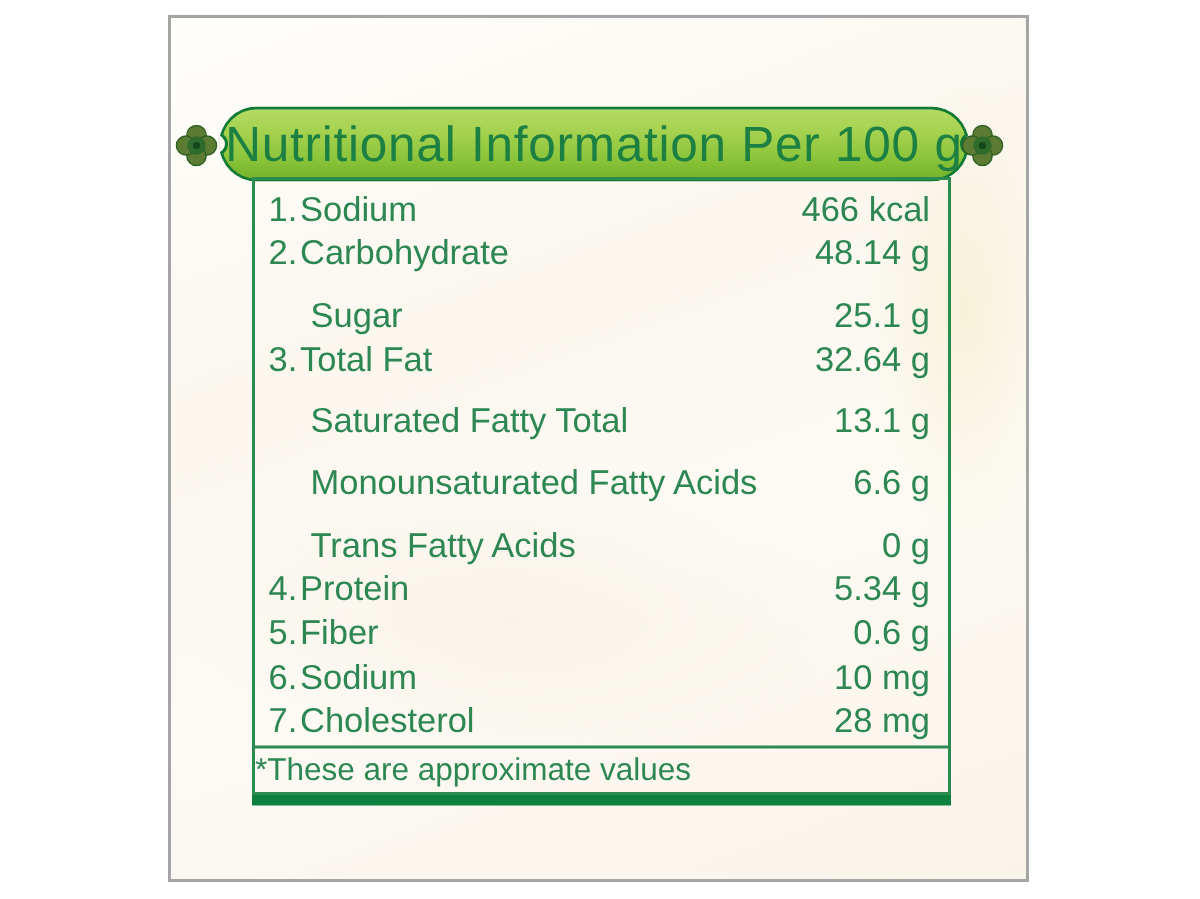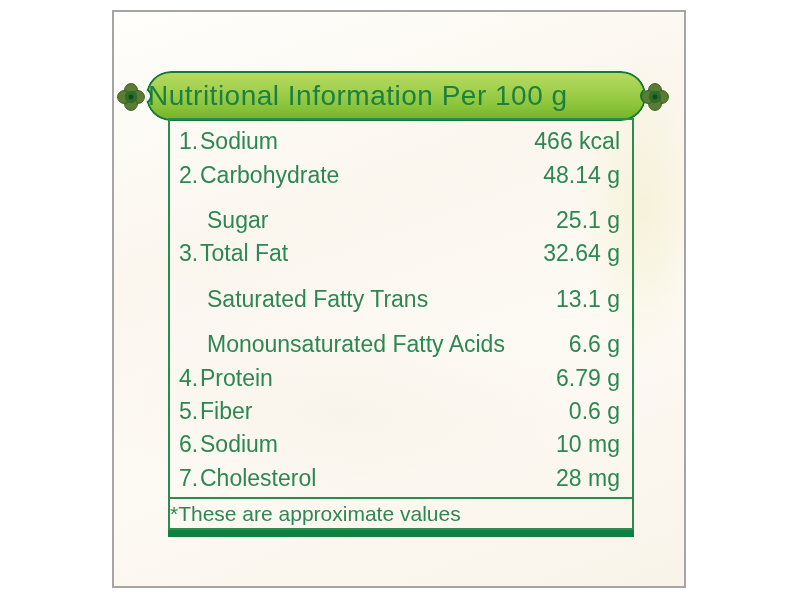--- a/index.html
+++ b/index.html
@@ -19,22 +19,22 @@
 
   
   .banner-wrap {
     position:absolute; left:32px; top:59px; width:500px; height:50px;
     border-radius:25px; overflow:hidden;
   }
   .banner {
     width:100%; height:100%;
     border:2px solid #117a35; border-radius:25px;
     background:linear-gradient(180deg, #b4da62 0%, #a2d04c 38%, #8ac43a 72%, #74b32b 100%);
-    display:flex; align-items:center; justify-content:flex-start;
-    font-size:28px; font-weight:500; color:#1d8043; letter-spacing:0.5px;
+    display:flex; align-items:center; justify-content:center;
+    font-size:33px; font-weight:500; color:#1d8043; letter-spacing:0.5px;
   }
   .bite {
     position:absolute; width:16px; height:16px; border-radius:50%;
     background:#fcf9f2; border:2px solid #117a35; top:50%; transform:translateY(-50%);
   }
   .bite.left  { left:-10px; }
   .bite.right { right:-10px; }
 
   
   .ornament { position:absolute; width:28px; height:28px; top:71px; }
@@ -117,35 +117,39 @@
           <span class="value">25.1 g</span>
         </div>
 
         <div class="row">
           <span class="num">3.</span>
           <span class="label">Total Fat</span>
           <span class="value">32.64 g</span>
         </div>
 
         <div class="row indent">
-          <span class="label">Saturated Fatty Trans</span>
+          <span class="label">Saturated Fatty Total</span>
           <span class="value">13.1 g</span>
         </div>
 
         <div class="row indent">
           <span class="label">Monounsaturated Fatty Acids</span>
           <span class="value">6.6 g</span>
         </div>
 
 
+        <div class="row indent">
+          <span class="label">Trans Fatty Acids</span>
+          <span class="value">0 g</span>
+        </div>
 
         <div class="row">
           <span class="num">4.</span>
           <span class="label">Protein</span>
-          <span class="value">6.79 g</span>
+          <span class="value">5.34 g</span>
         </div>
 
         <div class="row">
           <span class="num">5.</span>
           <span class="label">Fiber</span>
           <span class="value">0.6 g</span>
         </div>
 
         <div class="row">
           <span class="num">6.</span>

